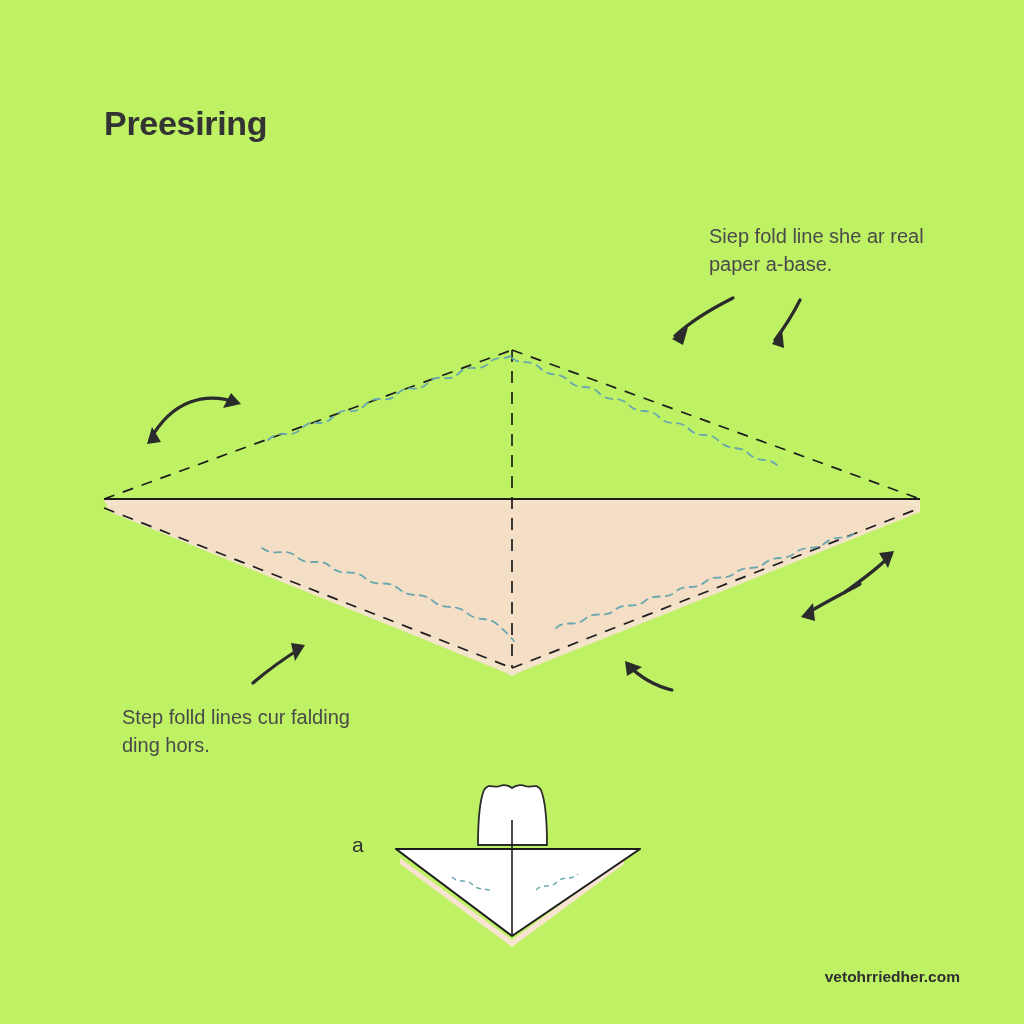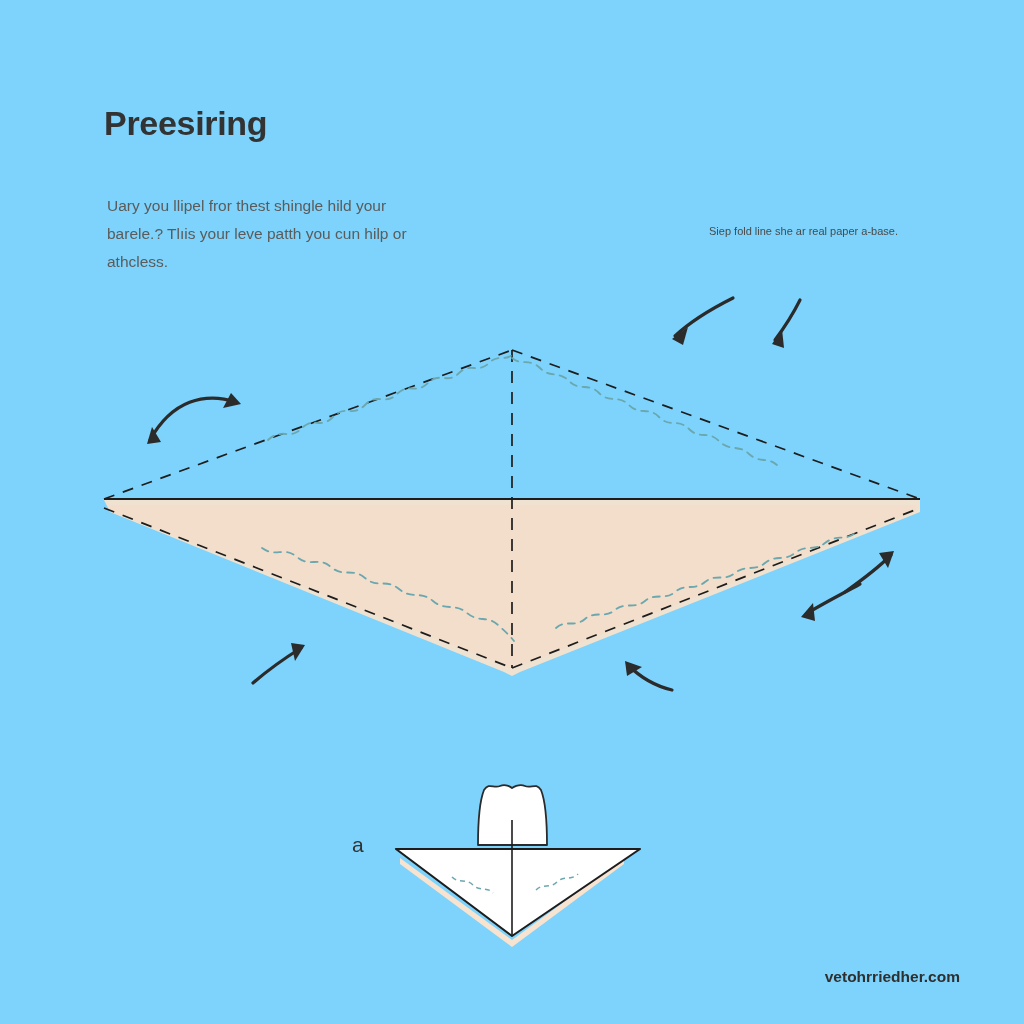--- a/index.html
+++ b/index.html
@@ -11,21 +11,21 @@
     width: 1024px;
     height: 1024px;
     font-family: "Liberation Sans", sans-serif;
     color: #2c2c2c;
     position: relative;
     overflow: hidden;
   }
   #page {
     position: absolute;
     inset: 0;
-    background: #7dd3fc;
+    background: #bef264;
   }
   .title {
     position: absolute;
     left: 104px;
     top: 104px;
     font-size: 34px;
     font-weight: bold;
     letter-spacing: -0.3px;
     color: #333333;
   }
@@ -33,22 +33,22 @@
     position: absolute;
     left: 107px;
     top: 192px;
     width: 320px;
     font-size: 15.5px;
     line-height: 28px;
     color: #5b5b5b;
   }
   .callout {
     position: absolute;
-    font-size: 11px;
-    line-height: 18px;
+    font-size: 20px;
+    line-height: 28px;
     color: #4a4a4a;
   }
   .callout.top-right {
     left: 709px;
     top: 222px;
     width: 250px;
   }
   .callout.bottom-left {
     left: 122px;
     top: 703px;
@@ -83,23 +83,23 @@
     height: 1024px;
   }
 </style>
 </head>
 <body>
 
 <div id="page">
 
   <div class="title">Preesiring</div>
 
-  <div class="intro">Uary you llipel fror thest shingle hild your barele.? Tlıis your leve patth you cun hilp or athcless.</div>
 
   <div class="callout top-right">Siep fold line she ar real paper a-base.</div>
+  <div class="callout bottom-left">Step folld lines cur falding ding hors.</div>
 
   <div class="label-a">a</div>
 
   <div class="watermark">vetohrriedher.com</div>
 
   <svg class="art" viewBox="0 0 1024 1024">
 
     <g>
       <path d="M104,500 L512,500 L920,500 L920,512 L520,672 L512,676 L504,672 L110,512 Z" fill="#f7e3cf" stroke="none" opacity="0.95"></path>
       <path d="M110,505 L512,505 L916,505 L916,511 L513,669 L110,511 Z" fill="#f3dcc4" stroke="none" opacity="0.6"></path>

